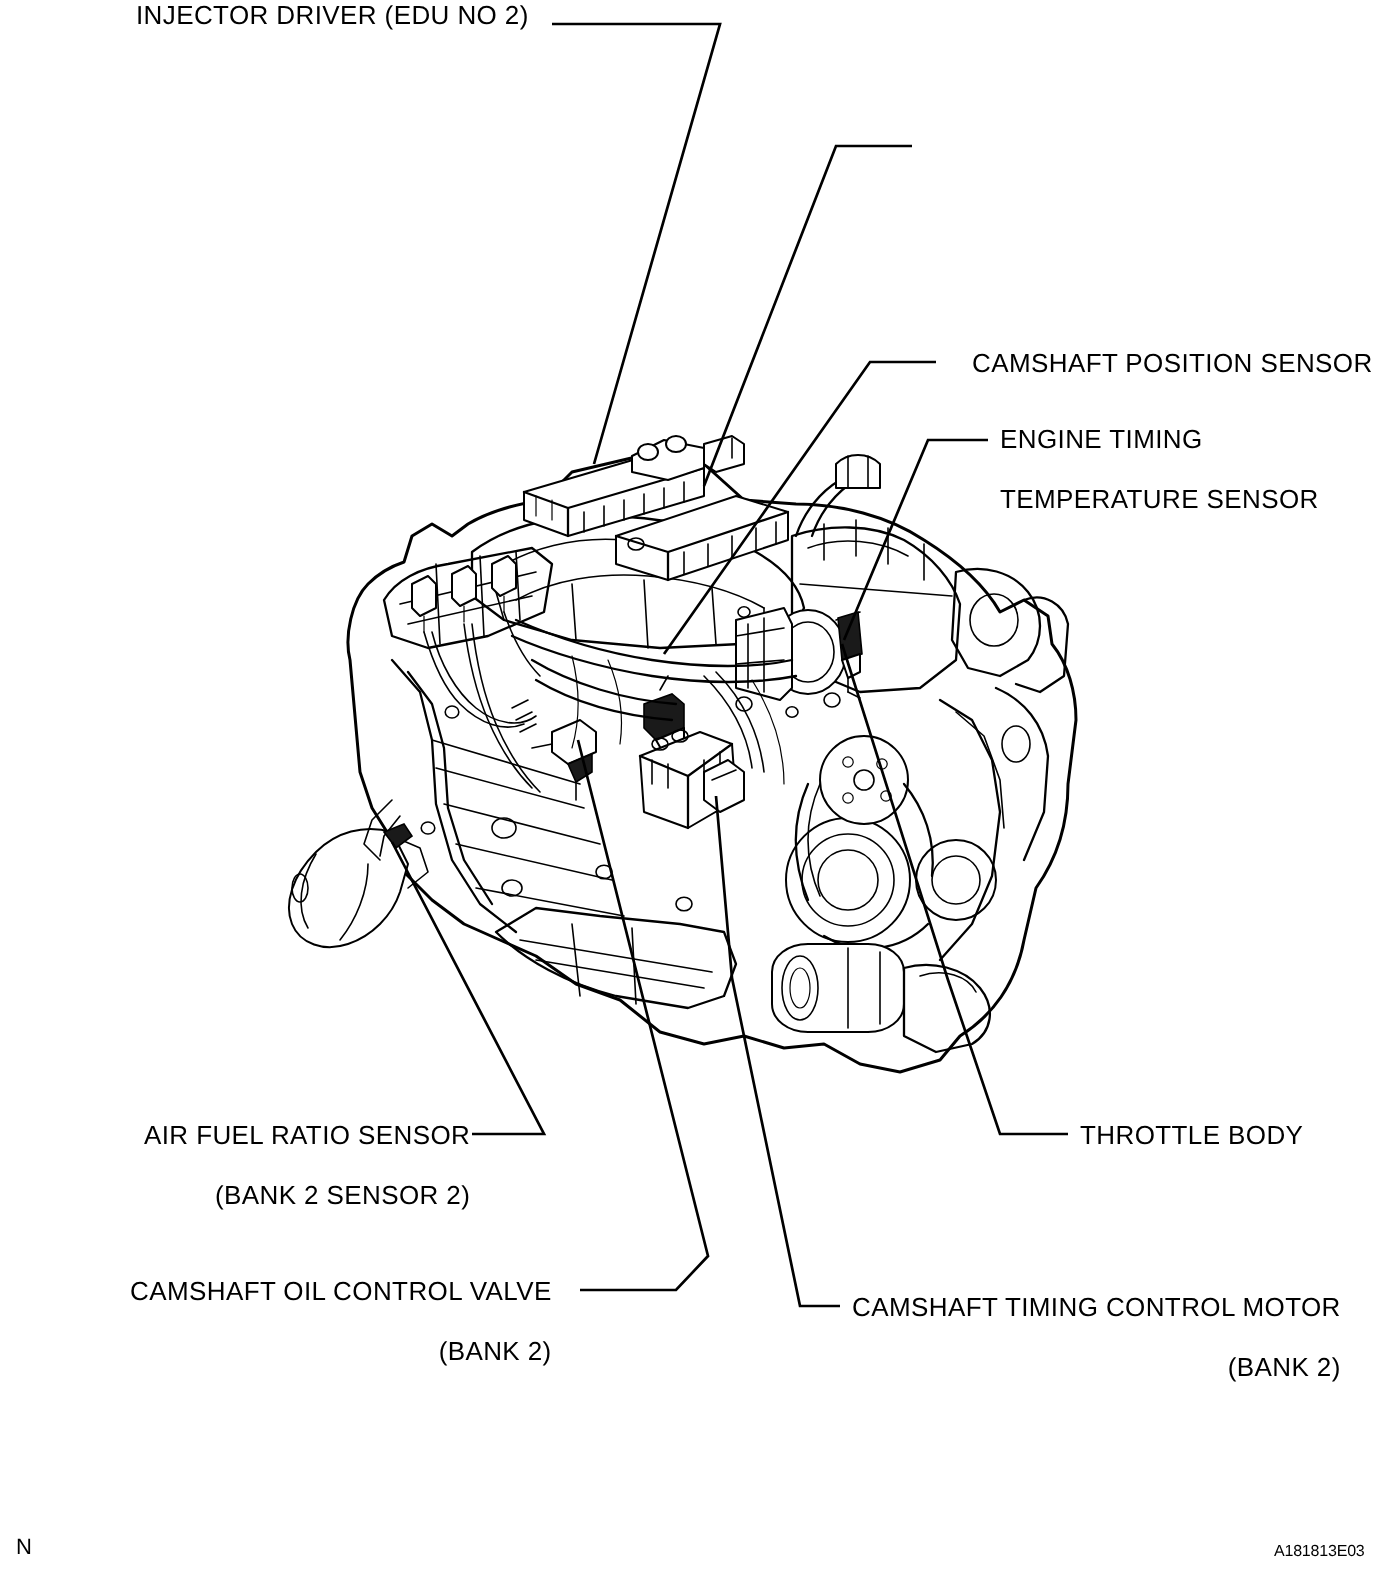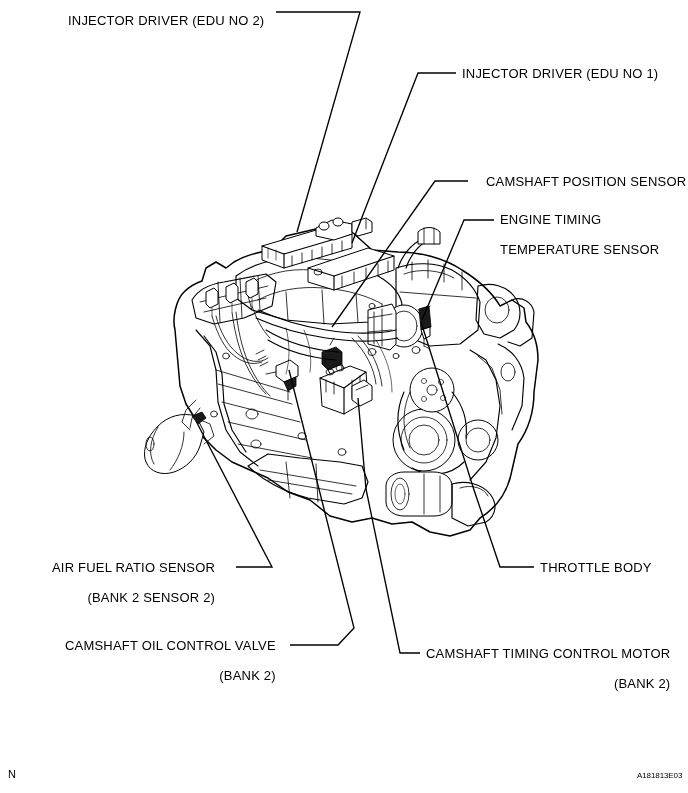--- a/index.html
+++ b/index.html
@@ -327,42 +327,39 @@
     <path class="leader" d="M 276 12 L 360 12 L 297 232"></path>
     <path class="leader" d="M 456 73 L 418 73 L 352 243"></path>
     <path class="leader" d="M 468 181 L 435 181 L 332 327"></path>
     <path class="leader" d="M 494 220 L 464 220 L 422 320"></path>
     <path class="leader" d="M 534 567 L 500 567 L 474 490 L 421 322"></path>
     <path class="leader" d="M 236 567 L 272 567 L 196 421"></path>
     <path class="leader" d="M 290 645 L 338 645 L 354 628 L 289 370"></path>
     <path class="leader" d="M 420 653 L 400 653 L 366 489 L 358 398"></path>
   </svg>
 
-  <div class="callout-label" style="left:68px; top:13px;">
+  <div class="callout-label" style="left:68px; top:0;">
     <span>INJECTOR DRIVER (EDU NO  2)</span>
   </div>
 
-  <div class="callout-label" style="left:462px; top:66px;">
-    <span>INJECTOR DRIVER (EDU NO  1)</span>
-  </div>
 
   <div class="callout-label" style="left:474px; top:174px;margin-left:12px;">
     <span>CAMSHAFT POSITION SENSOR</span>
   </div>
 
   <div class="callout-label" style="left:500px; top:212px;">
     <span>ENGINE TIMING</span>
     <span class="sub">TEMPERATURE SENSOR</span>
   </div>
 
   <div class="callout-label" style="left:540px; top:560px;">
     <span>THROTTLE BODY</span>
   </div>
 
-  <div class="callout-label" style="left:52px; top:560px;">
+  <div class="callout-label" style="left:72px; top:560px;">
     <span>AIR FUEL RATIO SENSOR</span>
     <span class="sub">(BANK 2 SENSOR 2)</span>
   </div>
 
   <div class="callout-label" style="left:65px; top:638px;">
     <span>CAMSHAFT OIL CONTROL VALVE</span>
     <span class="sub">(BANK 2)</span>
   </div>
 
   <div class="callout-label" style="left:426px; top:646px;">

